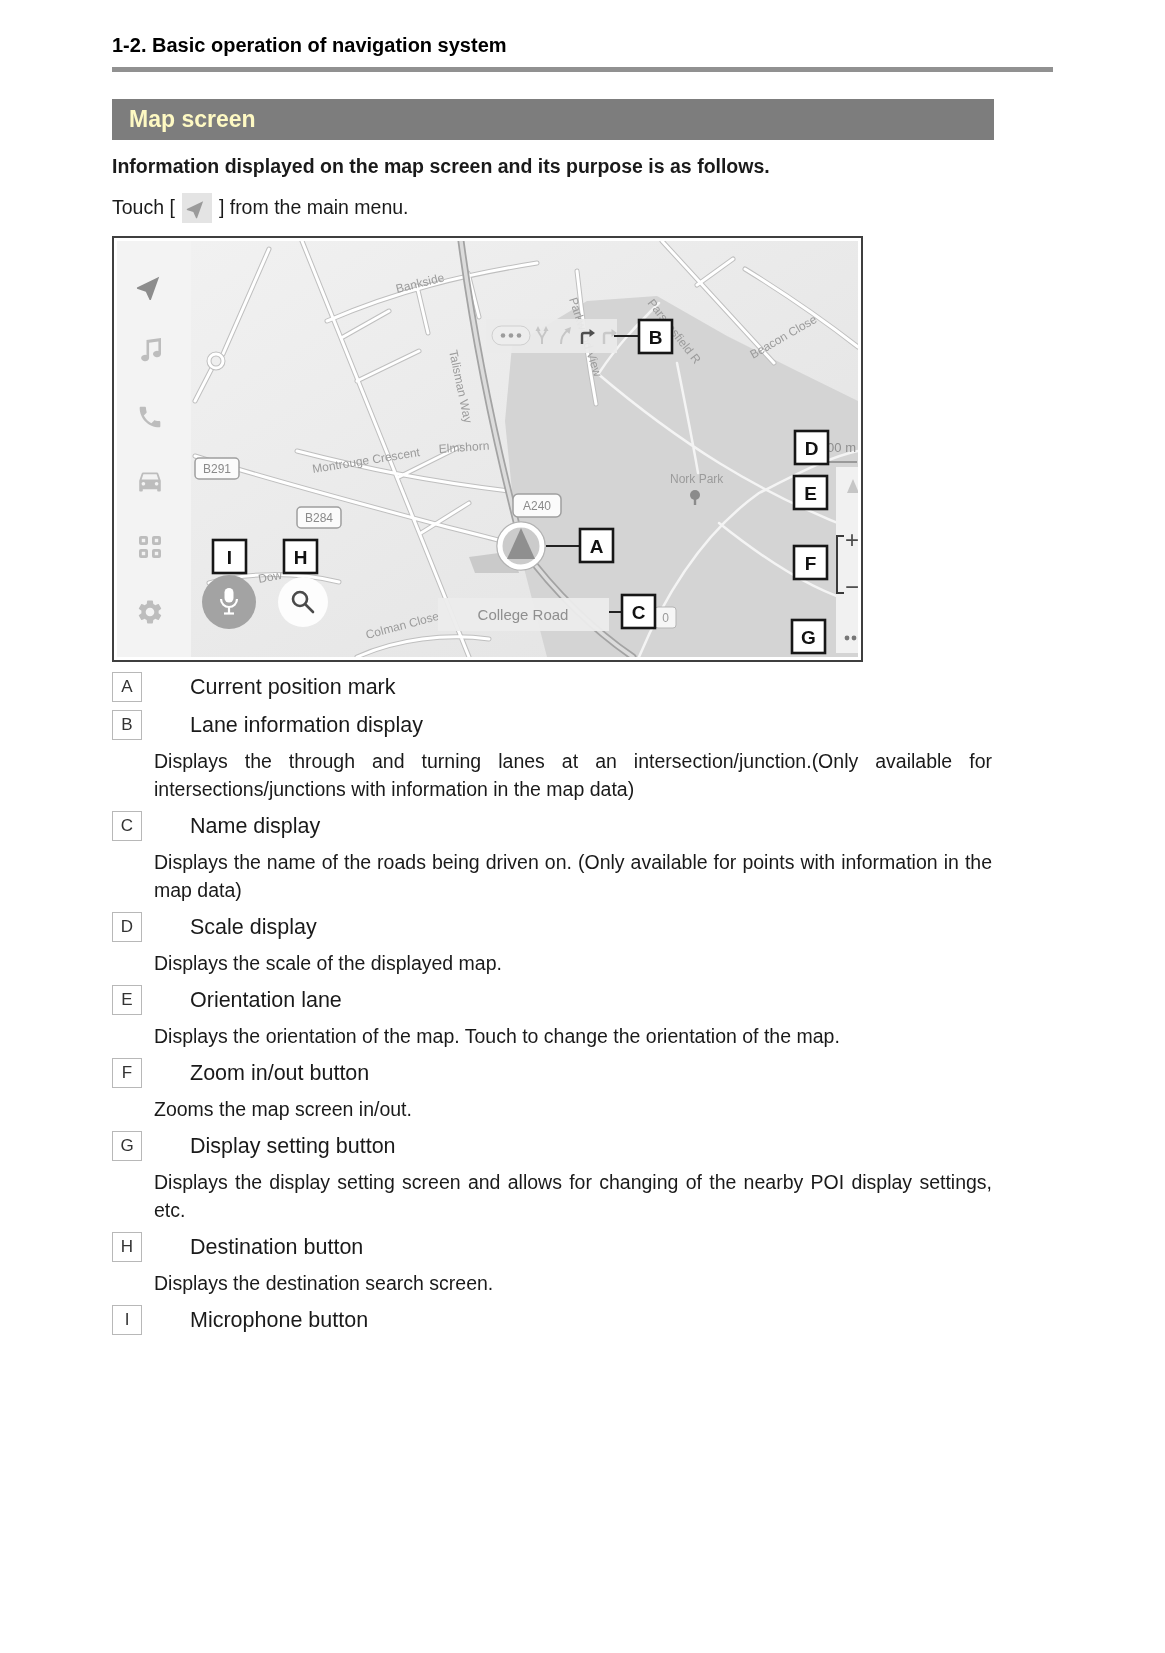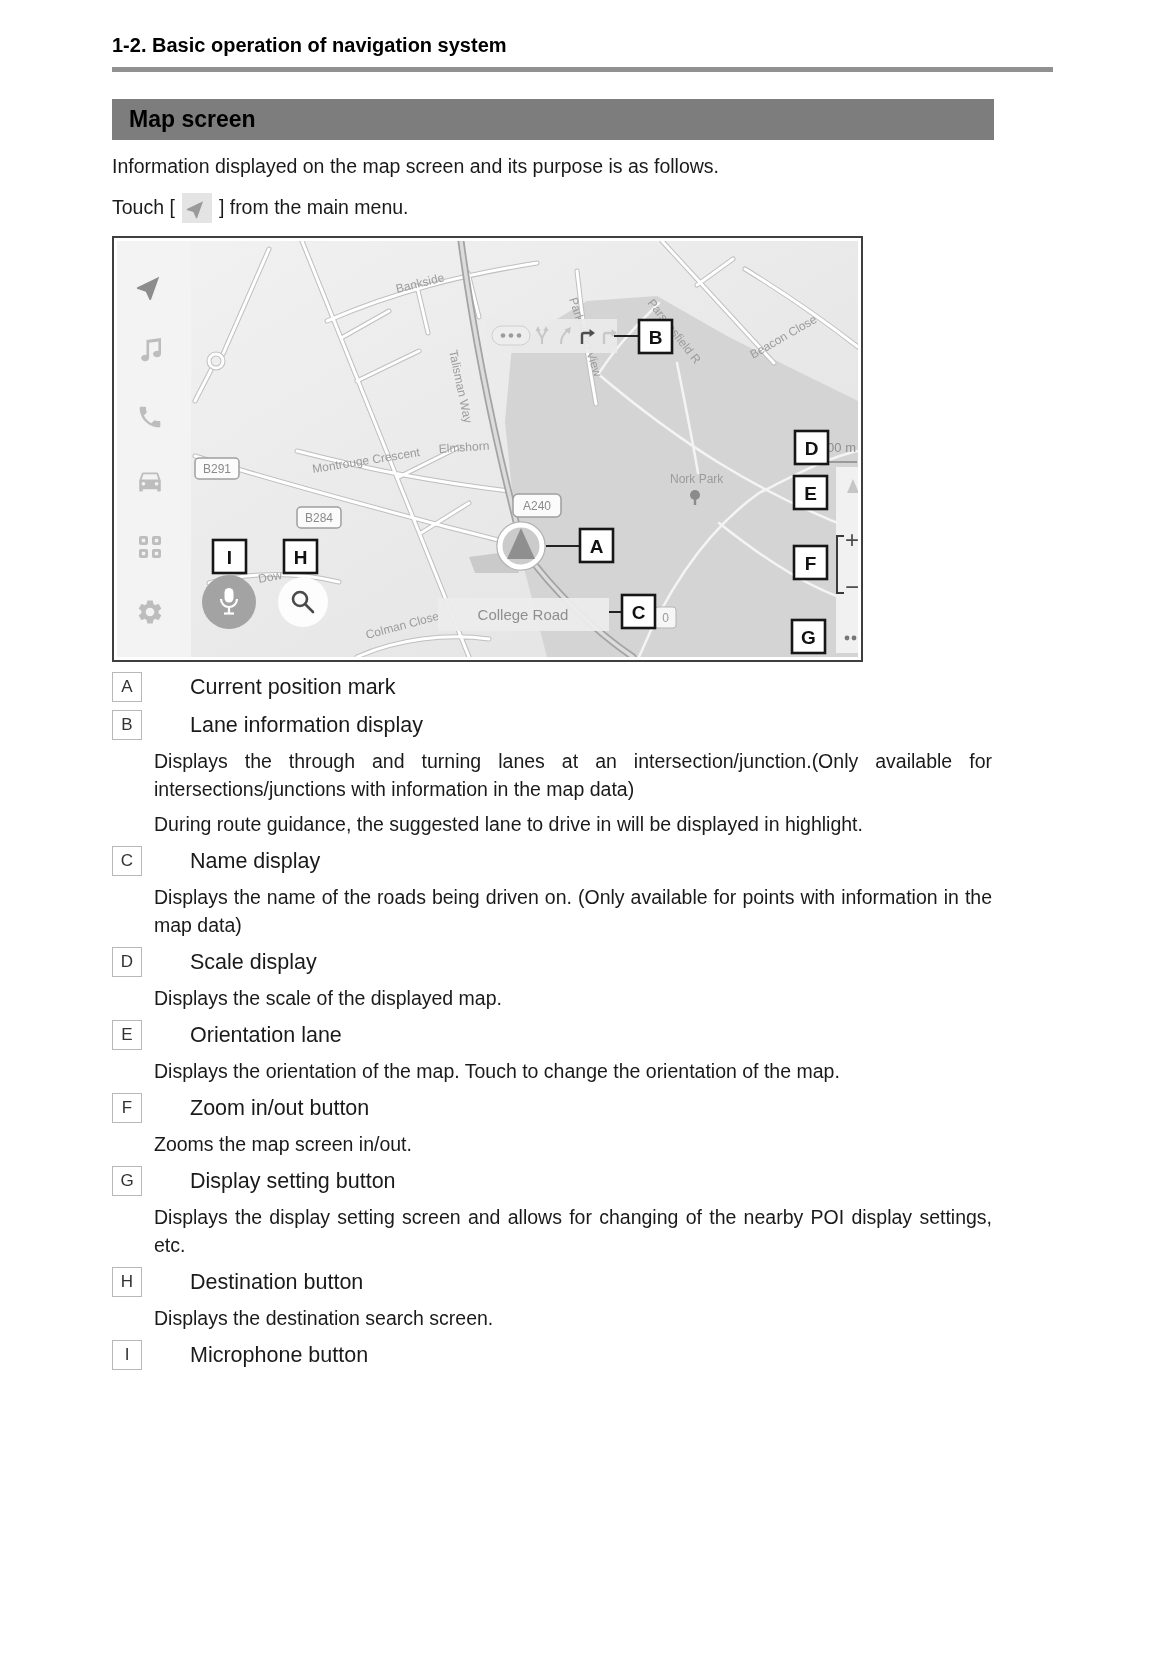--- a/index.html
+++ b/index.html
@@ -4,24 +4,24 @@
 <style>
   html,body { margin:0; padding:0; background:#ffffff; }
   .page {
     position:relative; width:1165px; height:1495px; background:#fff;
     font-family:"Liberation Sans", sans-serif; color:#1a1a1a; overflow:hidden;
   }
   .chapter-header { position:absolute; left:112px; top:34px; font-size:20px; font-weight:bold; color:#000; }
   .header-rule { position:absolute; left:112px; top:67px; width:941px; height:5px; background:#919191; }
   .section-banner {
     position:absolute; left:112px; top:99px; width:882px; height:41px;
-    background:#7d7d7d; color:#000000; font-size:23px; font-weight:bold;
+    background:#7d7d7d; color:#fef9c3; font-size:23px; font-weight:bold;
     line-height:41px; padding-left:17px; box-sizing:border-box;
   }
-  .intro { position:absolute; left:112px; top:152px; margin:0; font-size:19.5px; line-height:28px; }
+  .intro { position:absolute; left:112px; top:152px; margin:0; font-size:19.5px; line-height:28px;font-weight:bold; }
   .touch-line { position:absolute; left:112px; top:191px; margin:0; font-size:19.5px; line-height:32px; display:flex; align-items:flex-end; }
   .touch-icon {
     display:inline-flex; align-items:center; justify-content:center;
     width:30px; height:30px; background:#e4e4e4; margin:0 7px;
   }
   .map-figure {
     position:absolute; left:112px; top:236px; width:751px; height:426px;
     margin:0; border:2px solid #3f3f3f; background:#fff; padding:3px; box-sizing:border-box;
   }
   .map-figure svg { display:block; }
@@ -282,21 +282,20 @@
           <span class="item-title">Current position mark</span>
         </div>
     </div>
 
     <div>
       <div class="item-head">
           <span class="letter-box">B</span>
           <span class="item-title">Lane information display</span>
         </div>
       <p class="item-para">Displays the through and turning lanes at an intersection/junction.(Only available for intersections/junctions with information in the map data)</p>
-      <p class="item-para">During route guidance, the suggested lane to drive in will be displayed in highlight.</p>
     </div>
 
     <div>
       <div class="item-head">
           <span class="letter-box">C</span>
           <span class="item-title">Name display</span>
         </div>
       <p class="item-para">Displays the name of the roads being driven on. (Only available for points with information in the map data)</p>
     </div>
 

